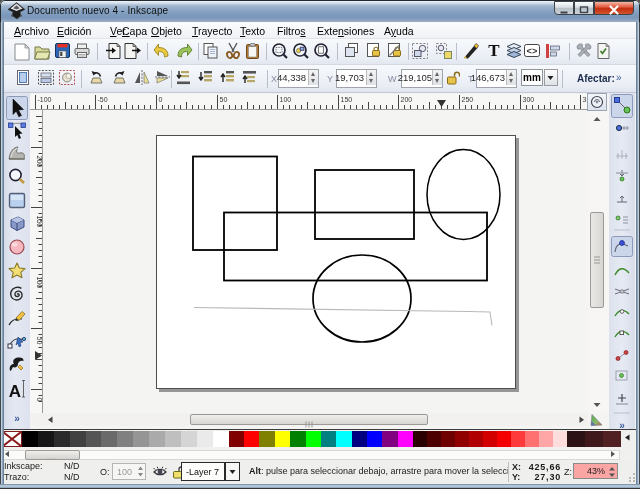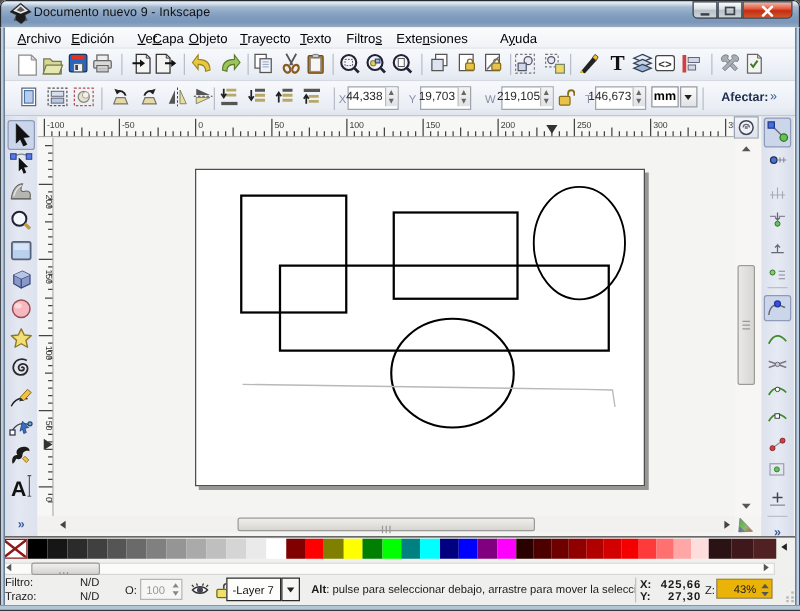--- a/index.html
+++ b/index.html
@@ -86,42 +86,42 @@
 <body>
 <div id="win">
   <div id="titlebar"></div>
   <svg class="abs" style="left:7px;top:2px" width="19" height="18" viewBox="0 0 19 18">
     <path d="M9.5,0.5 L18,7.5 L13,10 L14,13.5 L10,17 L5,13.5 L6,10 L1,7.5 Z" fill="#1c1c1c" stroke="#3a3a3a" stroke-width="0.5"></path>
     <path d="M9.5,1.5 L15.5,6.5 L9.5,9 L3.5,6.5 Z" fill="#e8e8ea"></path>
     <path d="M9.5,3.2 L12.8,6.2 L9.5,7.6 L6.2,6.2 Z" fill="#5a5a60"></path>
     <circle cx="5" cy="13.8" r="1" fill="#555"></circle>
       <circle cx="14" cy="13.8" r="1" fill="#555"></circle>
   </svg>
-  <div id="title-text">Documento nuevo 9 - Inkscape</div>
+  <div id="title-text">Documento nuevo 4 - Inkscape</div>
   <div class="wbtn" id="btn-min"><svg width="18" height="12">
         <rect x="5.5" y="7.5" width="7" height="2" fill="#3c4249"></rect>
       </svg></div>
   <div class="wbtn" id="btn-max"><svg width="18" height="12">
         <rect x="5.5" y="3" width="7" height="5.5" fill="none" stroke="#3c4249" stroke-width="1.4"></rect>
       </svg></div>
   <div class="wbtn" id="btn-close"><svg width="38" height="12">
         <path d="M15.5,2.5 L22.5,9.5 M22.5,2.5 L15.5,9.5" stroke="#fff" stroke-width="2.2" stroke-linecap="round"></path>
       </svg></div>
 
   <div id="menubar">
     <span class="mitem" style="left:10px"><u>A</u>rchivo</span>
     <span class="mitem" style="left:53px"><u>E</u>dición</span>
     <span class="mitem" style="left:106px"><u>V</u>er</span>
     <span class="mitem" style="left:118px"><u>C</u>apa</span>
     <span class="mitem" style="left:147px"><u>O</u>bjeto</span>
     <span class="mitem" style="left:188px"><u>T</u>rayecto</span>
     <span class="mitem" style="left:236px"><u>T</u>exto</span>
     <span class="mitem" style="left:273px">Filtro<u>s</u></span>
     <span class="mitem" style="left:313px">Exte<u>n</u>siones</span>
-    <span class="mitem" style="left:396px">A<u>y</u>uda</span>
+    <span class="mitem" style="left:380px">A<u>y</u>uda</span>
   </div>
 
   <div id="tb1">
   <svg width="632" height="25" viewBox="0 0 632 25">
     <g id="seps1" stroke="#c3c9d4">
           <line x1="93.5" y1="4" x2="93.5" y2="21" stroke="#b9bfca"></line>
           <line x1="143.5" y1="4" x2="143.5" y2="21" stroke="#b9bfca"></line>
           <line x1="194.5" y1="4" x2="194.5" y2="21" stroke="#b9bfca"></line>
           <line x1="262.5" y1="4" x2="262.5" y2="21" stroke="#b9bfca"></line>
           <line x1="333.5" y1="4" x2="333.5" y2="21" stroke="#b9bfca"></line>
@@ -811,21 +811,21 @@
       </svg>
     <div class="thumb"><svg width="53" height="8">
           <path d="M22,1.5 v5 M25,1.5 v5 M28,1.5 v5" stroke="#9a9894" stroke-width="1"></path>
         </svg></div>
     <svg class="abs" style="left:609px;top:2px" width="8" height="8">
         <path d="M2,1 L6,4 L2,7 Z" fill="#555"></path>
       </svg>
   </div>
 
   <div id="status">
-    <span class="abs" style="left:0px;top:1px;">Filtro:</span>
+    <span class="abs" style="left:0px;top:1px;">Inkscape:</span>
       <span class="abs" style="left:60px;top:1px;">N/D</span>
     <span class="abs" style="left:0px;top:12px;">Trazo:</span>
       <span class="abs" style="left:60px;top:12px;">N/D</span>
     <span class="abs" style="left:96px;top:7px;">O:</span>
     <div class="abs" style="left:108px;top:3px;width:34px;height:17px;background:#f6f6f5;border:1px solid #b5b5b2;box-sizing:border-box;">
       <span class="abs" style="left:4px;top:3px;color:#999;">100</span>
       <svg class="abs" style="right:0;top:0" width="9" height="15">
           <path d="M2,6 L4.5,2.5 L7,6 Z M2,9 L4.5,12.5 L7,9 Z" fill="#888"></path>
         </svg>
     </div>
@@ -846,21 +846,21 @@
           <path d="M3.5,7 l3,4 3,-4 z" fill="#222"></path>
         </svg>
     </div>
     <span class="abs" style="left:245px;top:6px;"><b>Alt</b>: pulse para seleccionar debajo, arrastre para mover la selecci</span>
     <div class="abs" style="left:504px;top:2px;width:1px;height:20px;background:#c2c2c0;"></div>
     <span class="abs" style="left:508px;top:2px;"><b>X:</b></span>
       <span class="abs" style="left:519px;top:2px;width:38px;text-align:right;letter-spacing:0.8px;"><b>425,66</b></span>
     <span class="abs" style="left:508px;top:12px;"><b>Y:</b></span>
       <span class="abs" style="left:519px;top:12px;width:38px;text-align:right;letter-spacing:0.8px;"><b>27,30</b></span>
     <span class="abs" style="left:560px;top:7px;">Z:</span>
-    <div class="abs" style="left:569px;top:3px;width:45px;height:16px;background:#eab308;border:1px solid #8a8a88;box-sizing:border-box;">
+    <div class="abs" style="left:569px;top:3px;width:45px;height:16px;background:#fca5a5;border:1px solid #8a8a88;box-sizing:border-box;">
       <span class="abs" style="left:13px;top:2px;">43%</span>
       <svg class="abs" style="right:0;top:0" width="10" height="16">
           <path d="M2,6.5 L5,3 L8,6.5 Z M2,9.5 L5,13 L8,9.5 Z" fill="#555"></path>
         </svg>
     </div>
     <svg class="abs" style="left:624px;top:13px" width="8" height="9">
         <g fill="#b9b9b6">
           <rect x="5" y="0" width="2" height="2"></rect>
           <rect x="5" y="4" width="2" height="2"></rect>
           <rect x="1" y="4" width="2" height="2"></rect>

